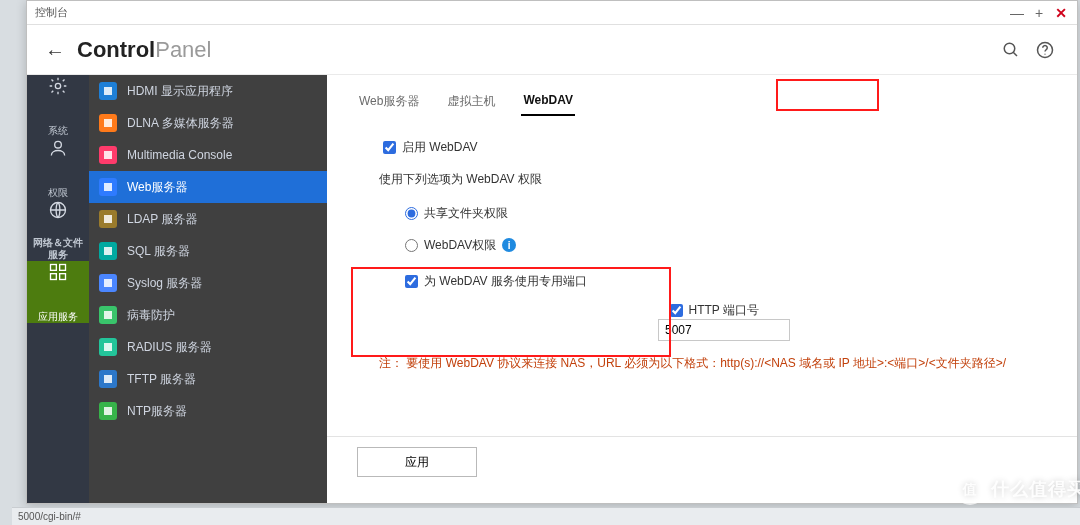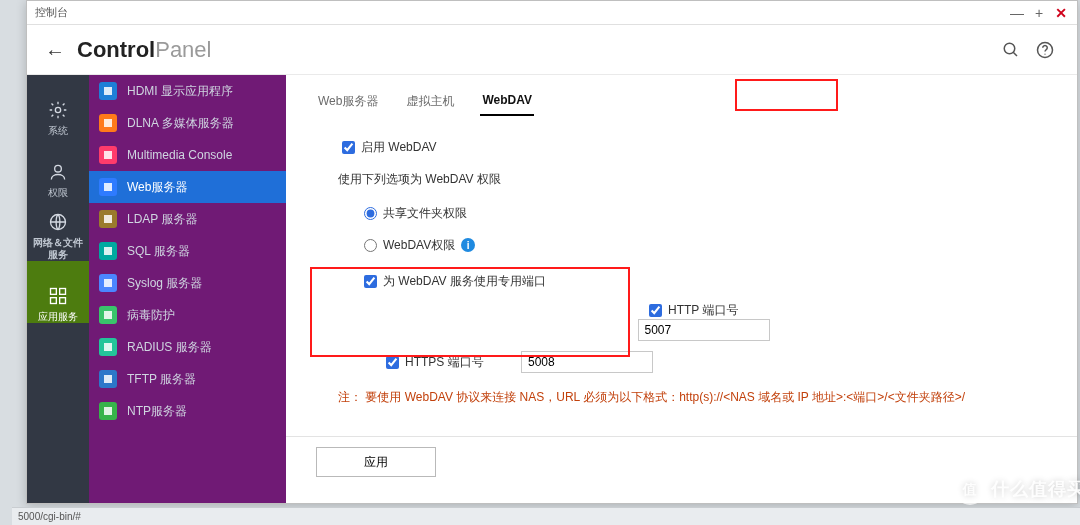--- a/index.html
+++ b/index.html
@@ -11,24 +11,24 @@
   .titlebar .winbtn { width: 16px; text-align: center; font-size: 14px; color: #666; cursor: pointer; margin-left: 6px; }
   .titlebar .winbtn.close { color: #d0021b; font-weight: bold; }
   .header { height: 50px; display: flex; align-items: center; padding: 0 20px 0 18px; border-bottom: 1px solid #eaeaea; }
   .header .back { font-size: 20px; color: #333; margin-right: 12px; cursor: pointer; }
   .header .brand { font-size: 22px; color: #222; }
   .header .brand .light { color: #9a9a9a; font-weight: 300; }
   .header .spacer { flex: 1; }
   .header .hicon { width: 24px; height: 24px; margin-left: 10px; display: flex; align-items: center; justify-content: center; color: #555; cursor: pointer; }
   .body { flex: 1; display: flex; min-height: 0; }
   .nav1 { width: 62px; background: #323844; color: #bfc6d0; display: flex; flex-direction: column; }
-  .nav1 .item { height: 62px; display: flex; flex-direction: column; align-items: center; justify-content: flex-end; gap: 4px; cursor: pointer; font-size: 10px; text-align: center; line-height: 1.2; }
+  .nav1 .item { height: 62px; display: flex; flex-direction: column; align-items: center; justify-content: space-between; gap: 4px; cursor: pointer; font-size: 10px; text-align: center; line-height: 1.2; }
   .nav1 .item.active { background: #4d7c0f; color: #fff; }
   .nav1 .icon { width: 22px; height: 22px; display: flex; align-items: center; justify-content: center; }
-  .nav2 { width: 197px; background: #701a75; color: #cfd5e0; overflow: hidden; }
+  .nav2 { width: 238px; background: #404040; color: #cfd5e0; overflow: hidden; }
   .nav2 .row { height: 32px; display: flex; align-items: center; padding: 0 10px; gap: 10px; cursor: pointer; font-size: 12px; }
   .nav2 .row.active { background: #1f6fd8; color: #fff; }
   .nav2 .row .sqicon { width: 18px; height: 18px; display: flex; align-items: center; justify-content: center; border-radius: 3px; font-size: 11px; }
   .content { flex: 1; display: flex; flex-direction: column; background: #fff; position: relative; }
   .tabs { padding: 14px 0 0 30px; display: flex; gap: 24px; font-size: 12px; color: #6b6b6b; }
   .tabs .tab { padding: 4px 2px 6px; cursor: pointer; }
   .tabs .tab.active { color: #111; border-bottom: 2px solid #000; font-weight: 600; }
   .tabarea .hl { position: absolute; left: 449px; top: 4px; width: 103px; height: 32px; border: 2px solid #ff1a1a; pointer-events: none; }
   .tabarea { position: relative; }
   .form { padding: 18px 30px 0 30px; color: #333; font-size: 12px; position: relative; }
@@ -258,27 +258,20 @@
               <span>为 WebDAV 服务使用专用端口</span>
             </label>
           </div>
           <div class="line indent2" style="margin-top:8px;flex-direction:column;">
             <label>
               <input type="checkbox" checked="" style="">
               <span class="porttext">HTTP 端口号</span>
             </label>
             <input class="port" type="text" value="5007" style="">
           </div>
-          <div class="line indent2" style="margin-top:8px;">
-            <label>
-              <input type="checkbox" checked="" style="">
-              <span class="porttext">HTTPS 端口号</span>
-            </label>
-            <input class="port" type="text" value="5008" style="">
-          </div>
 
           <div class="redbox" style="left:24px; top:151px; width:320px; height:90px;"></div>
 
           <div class="note">注： 要使用 WebDAV 协议来连接 NAS，URL 必须为以下格式：http(s)://&lt;NAS 域名或 IP 地址&gt;:&lt;端口&gt;/&lt;文件夹路径&gt;/</div>
         </div>
 
         <div style="flex:1"></div>
         <div class="footbar">
           <button class="applybtn">应用</button>
         </div>

